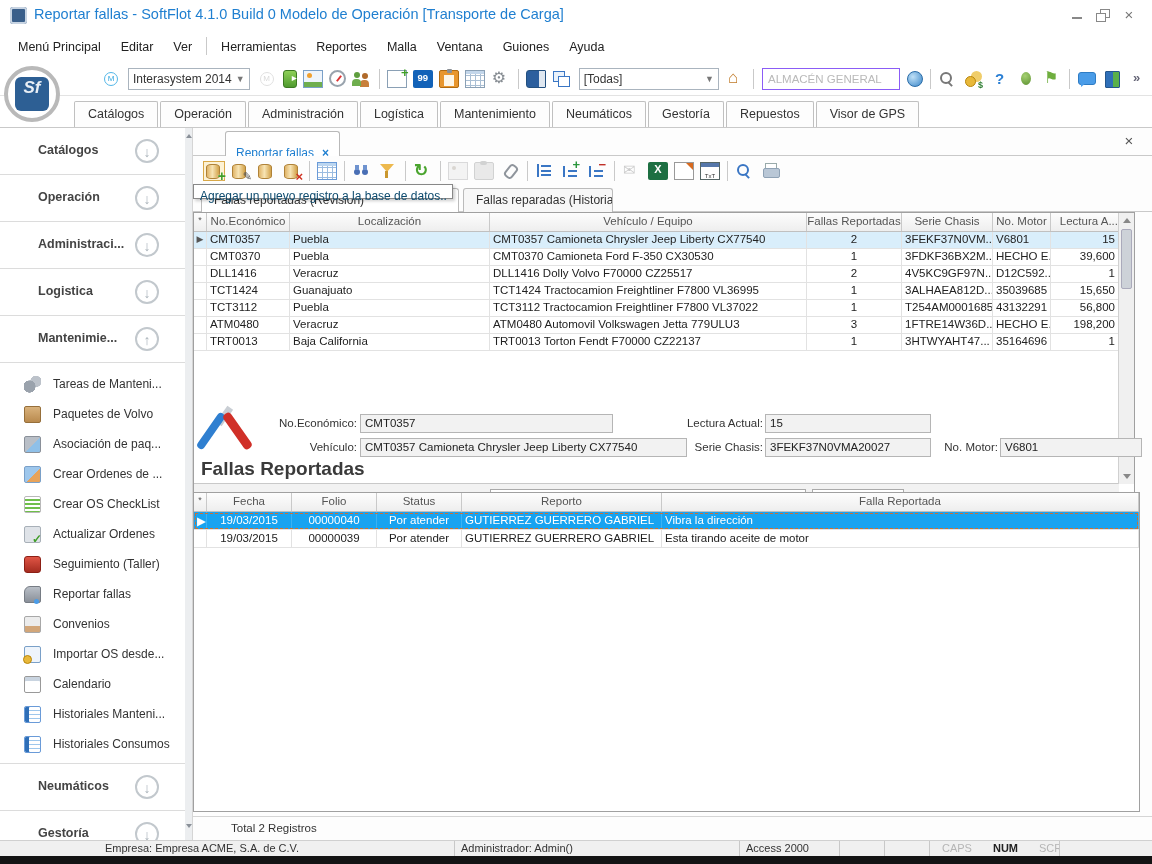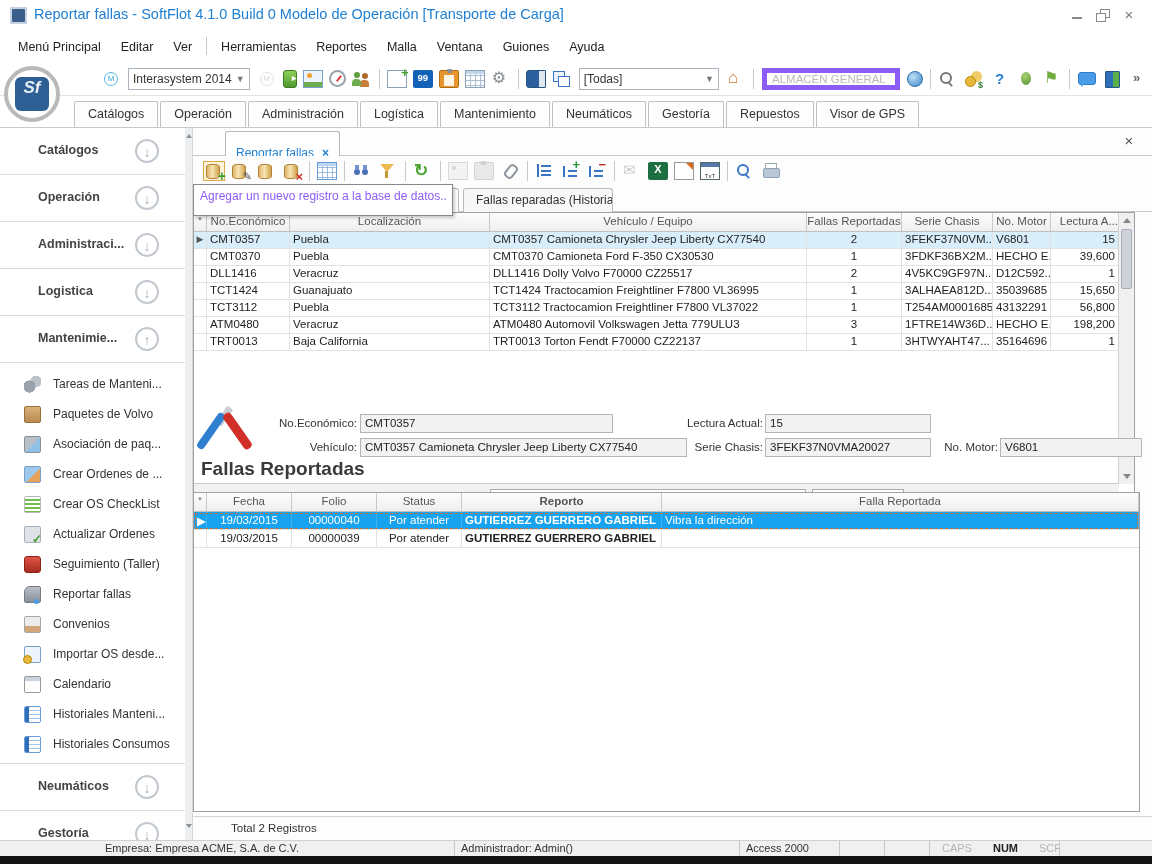--- a/index.html
+++ b/index.html
@@ -28,21 +28,21 @@
   #logo { position:absolute; left:4px; top:66px; width:56px; height:56px; border-radius:50%;
     background:#fff; border:4px solid #b9b9b9; z-index:30; }
   #logo .sq { position:absolute; left:7px; top:7px; width:34px; height:34px; background:#2d5f94; border-radius:6px; }
   #logo .sf { position:absolute; left:0; top:8px; width:48px; text-align:center; color:#e8eef5;
     font-size:17px; font-weight:bold; font-style:italic; }
   .combo { height:22px; background:#fff; border:1px solid #aab4be; display:flex; align-items:center;
     font-size:12px; padding:0 4px; position:relative; margin:0 4px; }
   .combo .arr { position:absolute; right:4px; color:#777; font-size:9px; }
   #combo-profile { width:160px; }
   #combo-todas { width:185px; }
-  #input-almacen { width:138px; height:22px; border:5px solid #8b5cf6; color:#b9b9b9; font-size:11.5px;
+  #input-almacen { width:138px; height:22px; border:1px solid #8b5cf6; color:#b9b9b9; font-size:11.5px;
     padding:0 5px; margin:0 4px; font-family:"Liberation Sans", sans-serif; }
   .tsep { width:1px; height:20px; background:#c9c9c9; margin:0 4px; flex:none; }
   .ti { width:20px; height:18px; position:relative; display:inline-block; margin:0 3px; flex:none; }
   .hovered { background:#fdf2d5; outline:1px solid #d8a848; }
   .dis { opacity:.45; filter:grayscale(.9); }
 
   
   .cyl::before { content:""; position:absolute; left:2px; top:2px; width:12px; height:13px;
     background:linear-gradient(90deg,#e0b468,#f7e4b4 45%,#d2a24a); border:1px solid #af8238; border-radius:5px/3px; }
   .ic-dbadd::after { content:"+"; position:absolute; right:-2px; bottom:-4px; color:#3f9e28; font-weight:bold; font-size:14px; text-shadow:0 0 2px #fff; }
@@ -184,22 +184,22 @@
   #main-close { position:absolute; right:14px; top:4px; font-size:15px; color:#555; width:18px; text-align:center; }
 
   #doctools { position:absolute; left:0; top:28px; width:959px; height:30px; display:flex; align-items:center; padding-left:8px; background:#fdfdfd; }
 
   #subtabs { position:absolute; left:0; top:58px; width:959px; height:26px; border-bottom:1px solid #c9c9c9; }
   .subtab { position:absolute; top:2px; height:24px; background:#f7f7f7; border:1px solid #bbb; border-bottom:none;
     border-radius:3px 3px 0 0; font-size:12px; color:#333; padding:4px 12px 0; white-space:nowrap; overflow:hidden; }
   #subtab1 { left:8px; width:258px; background:#fff; }
   #subtab2 { left:270px; width:150px; }
 
-  #tooltip { position:absolute; left:0; top:56px; width:260px; height:32px; background:#fff; border:1px solid #888;
-    box-shadow:2px 2px 3px rgba(0,0,0,.2); font-size:12px; color:#8b5cf6; padding:4px 6px; z-index:40; white-space:nowrap; }
+  #tooltip { position:absolute; left:0; top:56px; width:260px; height:15px; background:#fff; border:1px solid #888;
+    box-shadow:2px 2px 3px rgba(0,0,0,.2); font-size:12px; color:#0c4a6e; padding:4px 6px; z-index:40; white-space:nowrap; }
 
   
   #vgrid { position:absolute; left:0; top:84px; width:942px; height:303px; border:1px solid #a0a0a0; background:#fff; }
   .gh { display:flex; height:19px; background:linear-gradient(#fdfdfd,#eee); border-bottom:1px solid #c0c0c0; }
   .gh .c { font-size:11.5px; color:#555; text-align:center; padding-top:2px; border-right:1px solid #c9c9c9; overflow:hidden; white-space:nowrap; }
   .grow { display:flex; height:17px; border-bottom:1px solid #e2e2e2; background:#fff; }
   .grow .c { font-size:11.5px; color:#222; padding:1px 3px 0; border-right:1px solid #e2e2e2; overflow:hidden; white-space:nowrap; }
   .grow.sel { background:#d9eefb; }
   .c.ind { width:13px; flex:none; color:#555; font-size:9px; text-align:center; padding:2px 0 0; }
   .c.w-no { width:83px; flex:none; } .c.w-loc { width:200px; flex:none; } .c.w-veh { width:317px; flex:none; }
@@ -221,21 +221,21 @@
   #tools-icon .b2 { position:absolute; left:30px; top:4px; width:9px; height:42px; background:#d03028; border-radius:4px; transform:rotate(-35deg); }
   #tools-icon .b3 { position:absolute; left:18px; top:0px; width:7px; height:20px; background:#c9ced4; transform:rotate(35deg); }
   .fld-label { position:absolute; font-size:11.5px; color:#333; text-align:right; white-space:nowrap; }
   .fld-box { position:absolute; height:19px; background:#f2f2f2; border:1px solid #b5b5b5; font-size:11.5px; color:#222;
     padding:2px 4px 0; overflow:hidden; white-space:nowrap; }
   #heading { position:absolute; left:8px; top:330px; font-size:19px; font-weight:bold; color:#3a3a3a; }
 
   
   #fgrid { position:absolute; left:0; top:364px; width:947px; height:320px; border:1px solid #a0a0a0; background:#fff; }
   .c.f-fec { width:85px; flex:none; text-align:center; } .c.f-fol { width:85px; flex:none; text-align:center; }
-  .c.f-sta { width:85px; flex:none; text-align:center; } .c.f-rep { width:200px; flex:none;font-weight:bold; }
+  .c.f-sta { width:85px; flex:none; text-align:center; } .c.f-rep { width:200px; flex:none; }
   .c.f-fal { flex:1; }
   .frow { display:flex; height:18px; border-bottom:1px solid #e2e2e2; background:#fff; }
   .frow .c { font-size:11.5px; color:#222; padding:2px 3px 0; border-right:1px solid #e2e2e2; overflow:hidden; white-space:nowrap; }
   .frow.sel { background:#18a3f0; color:#fff; outline:1px dashed #c87137; outline-offset:-2px; }
   .frow.sel .c { color:#fff; border-right-color:#3ab2f4; }
 
   #reg-footer { position:absolute; left:0; top:688px; width:959px; height:24px; background:#fdfdfd; border-top:1px solid #d5d5d5;
     font-size:11.5px; color:#333; padding:5px 0 0 38px; }
 
   
@@ -629,20 +629,21 @@
           <span class="c f-rep">GUTIERREZ GUERRERO GABRIEL</span>
           <span class="c f-fal">Vibra la dirección</span>
         </div>
 
         <div class="frow">
           <span class="c ind"></span>
           <span class="c f-fec">19/03/2015</span>
           <span class="c f-fol">00000039</span>
           <span class="c f-sta">Por atender</span>
           <span class="c f-rep">GUTIERREZ GUERRERO GABRIEL</span>
+          <span class="c f-fal">Esta tirando aceite de motor</span>
         </div>
       </div>
   </div>
 
   <div id="reg-footer">
     <span>Total 2 Registros</span>
   </div>
 </div>
 
 <div id="statusbar">

